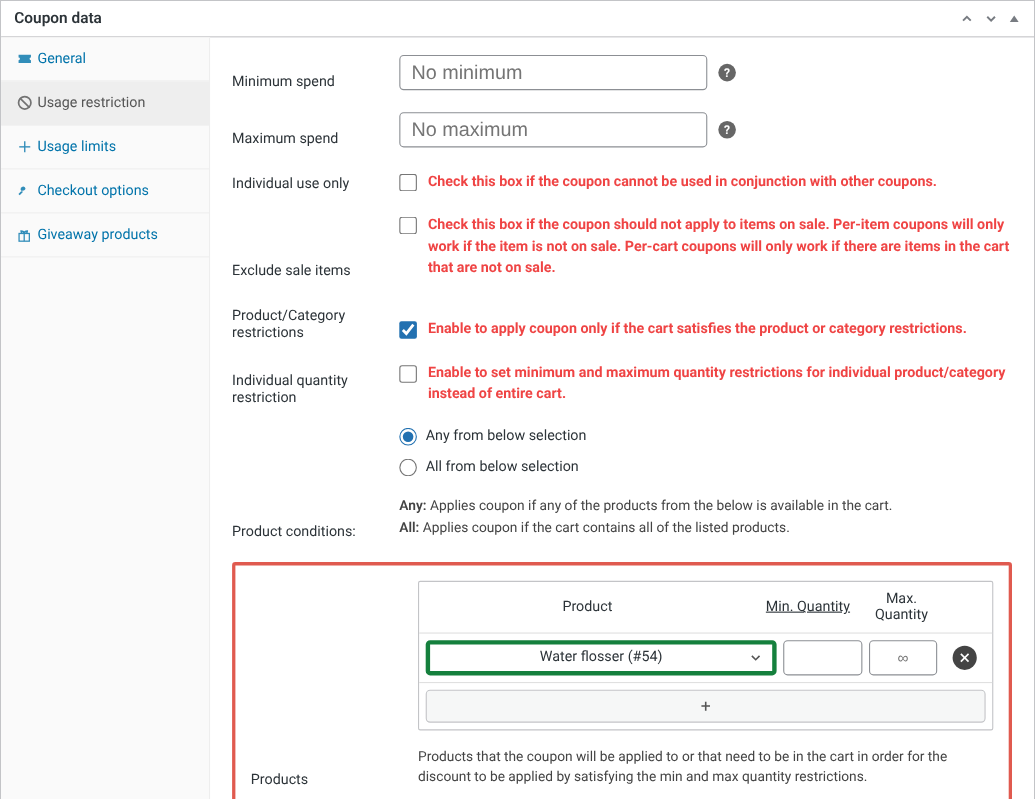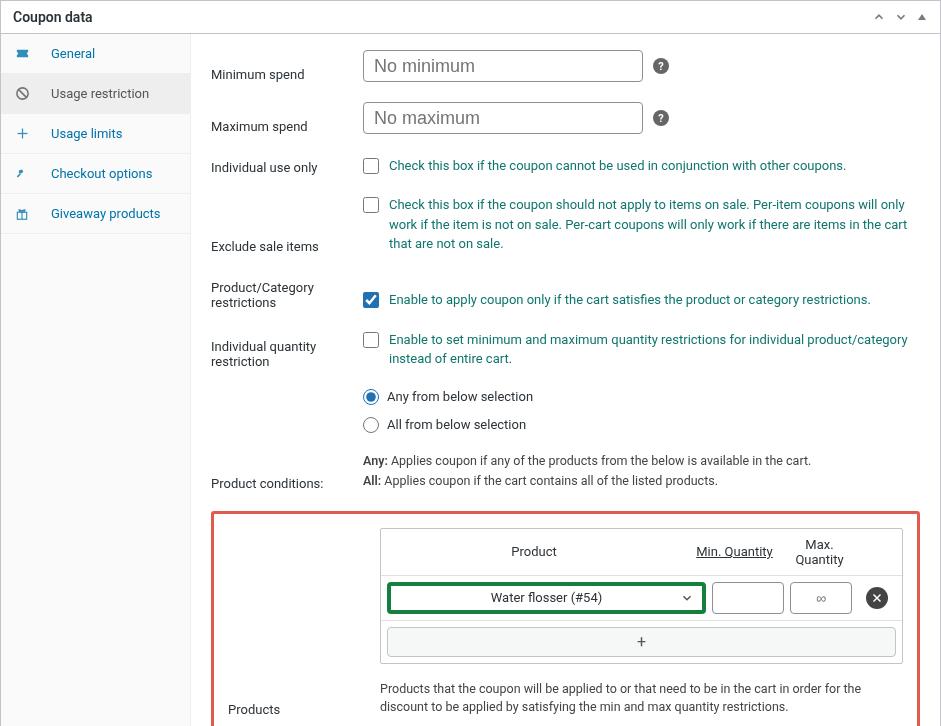--- a/index.html
+++ b/index.html
@@ -37,21 +37,21 @@
       display: flex;
     }
     .sidebar {
       width: 190px;
       background: #fafafa;
       border-right: 1px solid #eee;
     }
     .sidebar-item {
       display: flex;
       align-items: center;
-      gap: 20px;
+      gap: 3px;
       padding: 12px 14px;
       border-bottom: 1px solid #eee;
       cursor: pointer;
       color: #0073aa;
       font-size: 13px;
     }
     .sidebar-item.active {
       background: #eee;
       color: #555;
     }
@@ -117,23 +117,24 @@
       gap: 10px;
     }
     .check-line input[type="checkbox"] {
       width: 16px;
       height: 16px;
       margin-top: 2px;
       accent-color: #2271b1;
       flex-shrink: 0;
     }
     .check-desc {
-      color: #0f766e;
+      color: #ef4444;
       line-height: 1.5;
       font-size: 13px;
+      font-weight: bold;
     }
     .radio-line {
       display: flex;
       align-items: center;
       gap: 8px;
       margin-bottom: 6px;
     }
     .radio-line input[type="radio"] {
       width: 16px;
       height: 16px;

